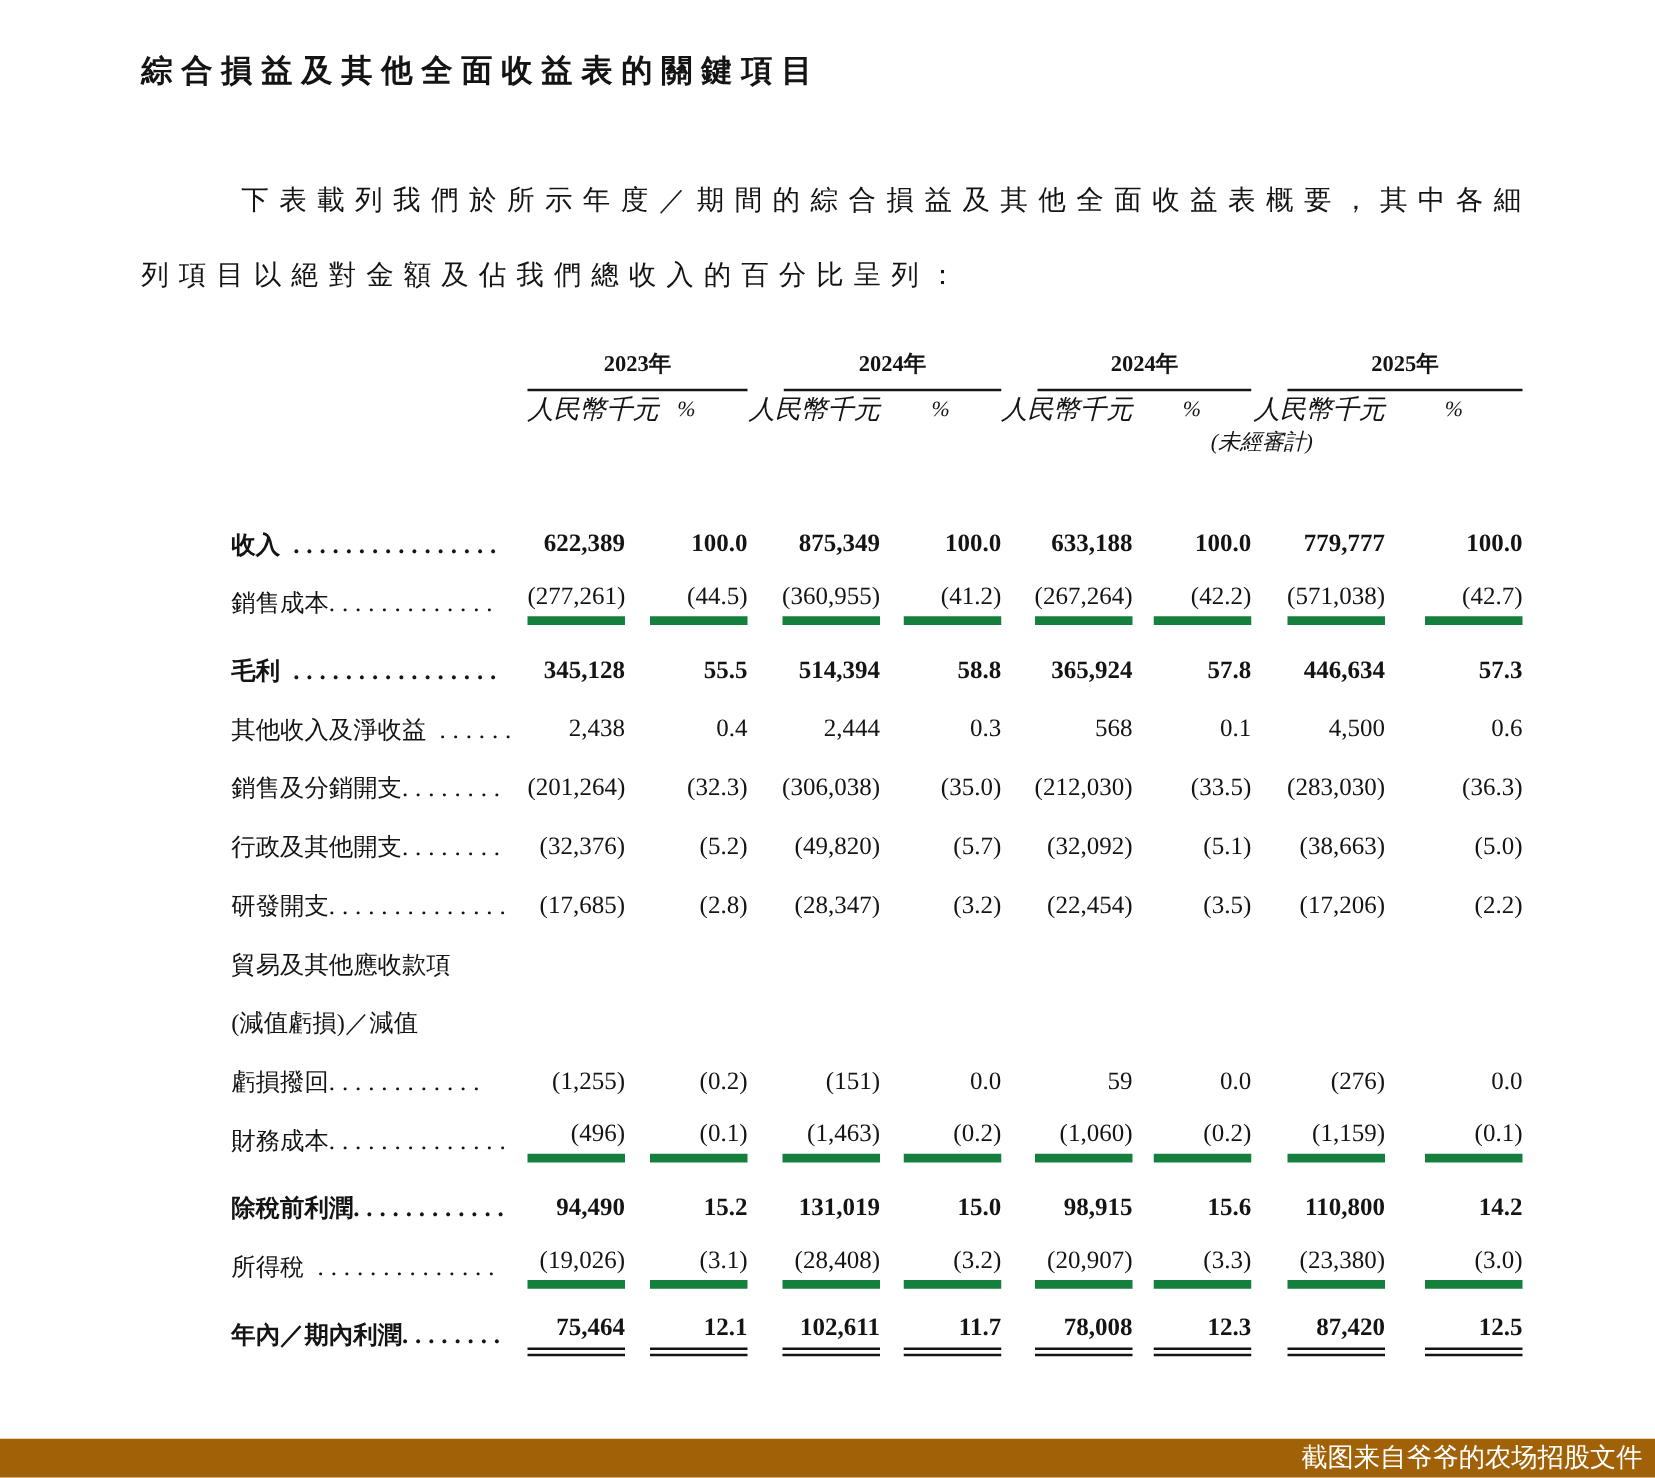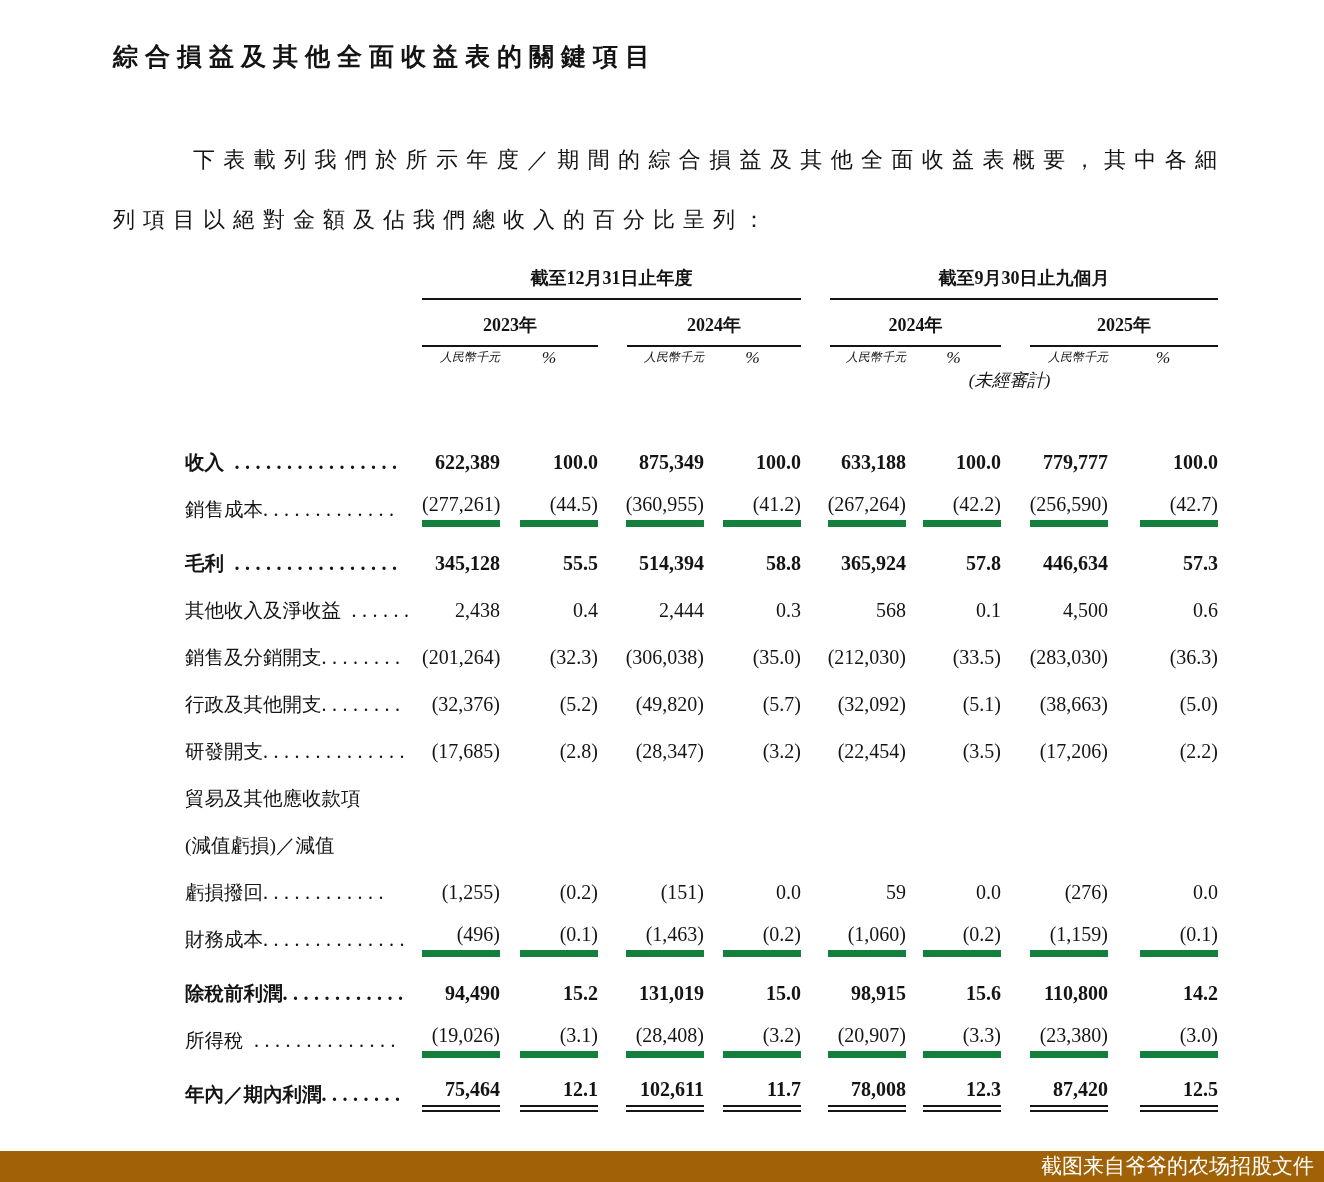--- a/index.html
+++ b/index.html
@@ -25,21 +25,21 @@
   table.fin th{font-weight:normal;padding:0;}
   table.fin td{padding:0;height:47px;vertical-align:middle;}
   .grp,.yr{
     border-bottom:2px solid #141414;text-align:center;
     font-weight:bold;font-size:18px;white-space:nowrap;
   }
   .grp{padding-bottom:8px;}
   .yr{padding:13px 0 8px 0;}
   .gapL{margin-left:29px;}
   .units th{padding-top:13px;}
-  .unit{font-style:italic;font-size:12px;text-align:right;white-space:nowrap;}
+  .unit{font-style:italic;font-size:21px;text-align:right;white-space:nowrap;}
   .pct{font-style:italic;font-size:17.5px;text-align:center;}
   .note{font-style:italic;font-size:17.5px;text-align:center;padding-top:7px;}
   .spacer td{height:66px;}
   .lbl{font-size:19.5px;text-align:left;white-space:nowrap;overflow:visible;}
   .lbl .dots{letter-spacing:5.5px;font-size:20px;}
   .ind{padding-left:20px;}
   .num{text-align:right;font-size:20px;white-space:nowrap;}
   .seg{display:inline-block;min-width:78px;text-align:right;}
   .ul{border-bottom:7px solid #15803d;padding-bottom:4px;}
   .dul{border-bottom:7px double #141414;padding-bottom:4px;}
@@ -68,29 +68,20 @@
     <col style="width:106px">
       <col style="width:97px">
     <col style="width:105px">
       <col style="width:95px">
     <col style="width:107px">
       <col style="width:110px">
   </colgroup>
   <thead>
     <tr>
       <th></th>
-      <th colspan="4">
-        <div class="grp">截至12月31日止年度</div>
-      </th>
-      <th colspan="4">
-        <div class="grp gapL">截至9月30日止九個月</div>
-      </th>
-    </tr>
-    <tr>
-      <th></th>
       <th colspan="2">
         <div class="yr">2023年</div>
       </th>
       <th colspan="2">
         <div class="yr gapL">2024年</div>
       </th>
       <th colspan="2">
         <div class="yr gapL">2024年</div>
       </th>
       <th colspan="2">
@@ -129,21 +120,21 @@
         <td class="num"><span class="seg">100.0</span></td>
       </tr>
       <tr class="ul-row">
         <td class="lbl"><span>銷售成本</span><span class="dots">.............</span></td>
         <td class="num"><span class="seg ul">(277,261)</span></td>
         <td class="num"><span class="seg ul">(44.5)</span></td>
         <td class="num"><span class="seg ul">(360,955)</span></td>
         <td class="num"><span class="seg ul">(41.2)</span></td>
         <td class="num"><span class="seg ul">(267,264)</span></td>
         <td class="num"><span class="seg ul">(42.2)</span></td>
-        <td class="num"><span class="seg ul">(256,590)</span></td>
+        <td class="num"><span class="seg ul">(571,038)</span></td>
         <td class="num"><span class="seg ul">(42.7)</span></td>
       </tr>
       <tr class="bold">
         <td class="lbl"><span>毛利</span><span class="dots"> ................</span></td>
         <td class="num"><span class="seg">345,128</span></td>
         <td class="num"><span class="seg">55.5</span></td>
         <td class="num"><span class="seg">514,394</span></td>
         <td class="num"><span class="seg">58.8</span></td>
         <td class="num"><span class="seg">365,924</span></td>
         <td class="num"><span class="seg">57.8</span></td>

